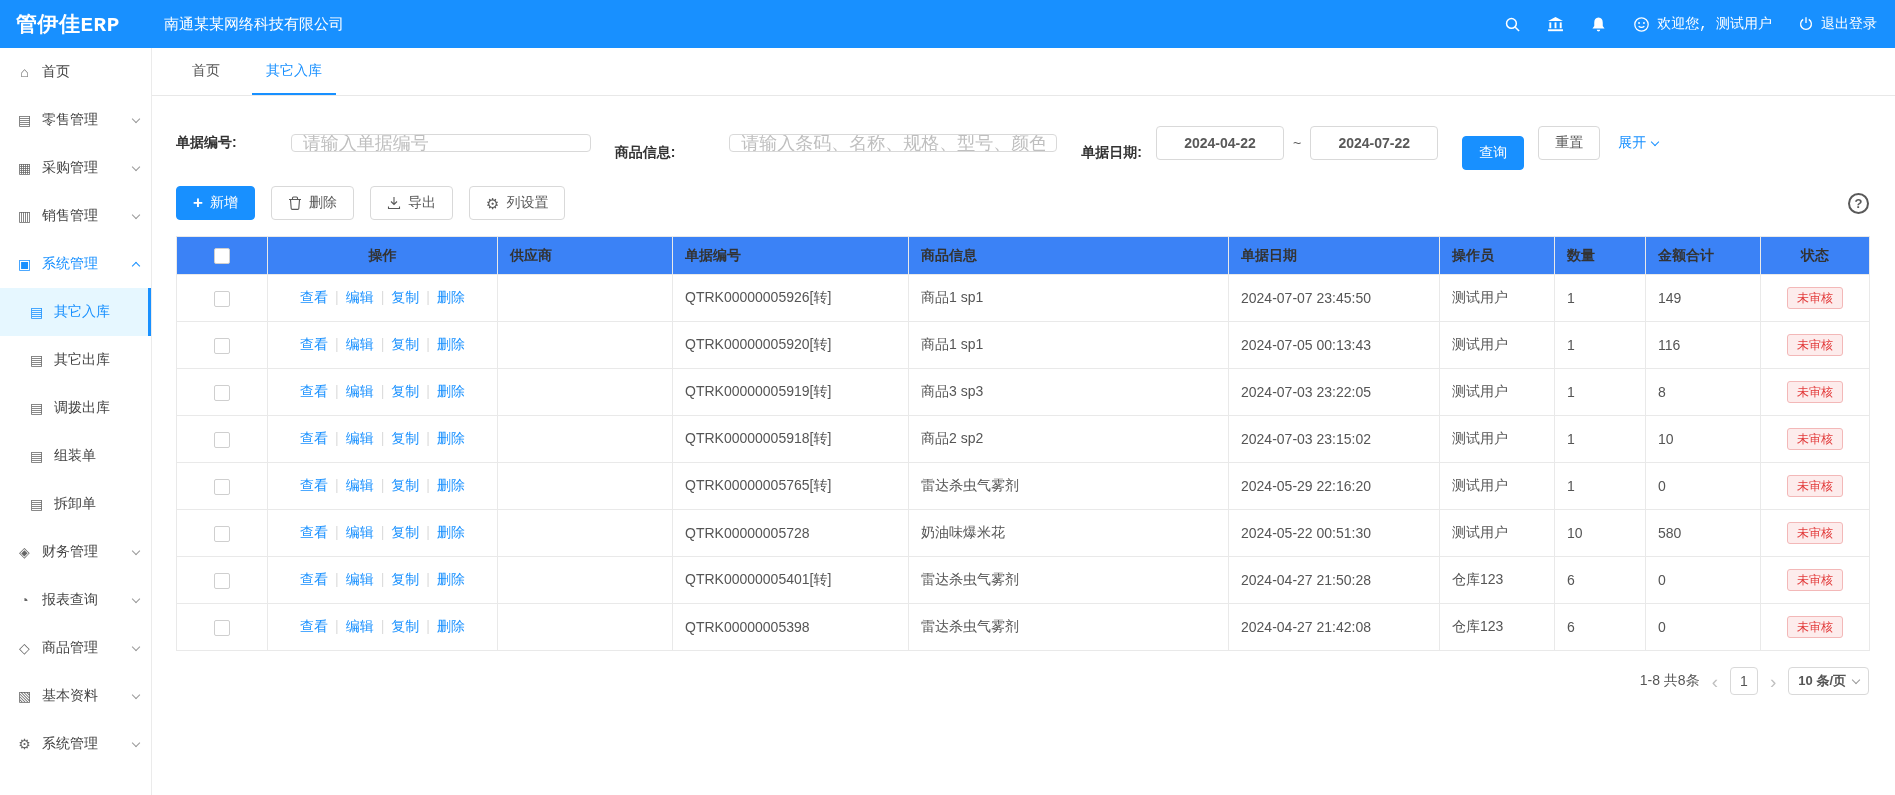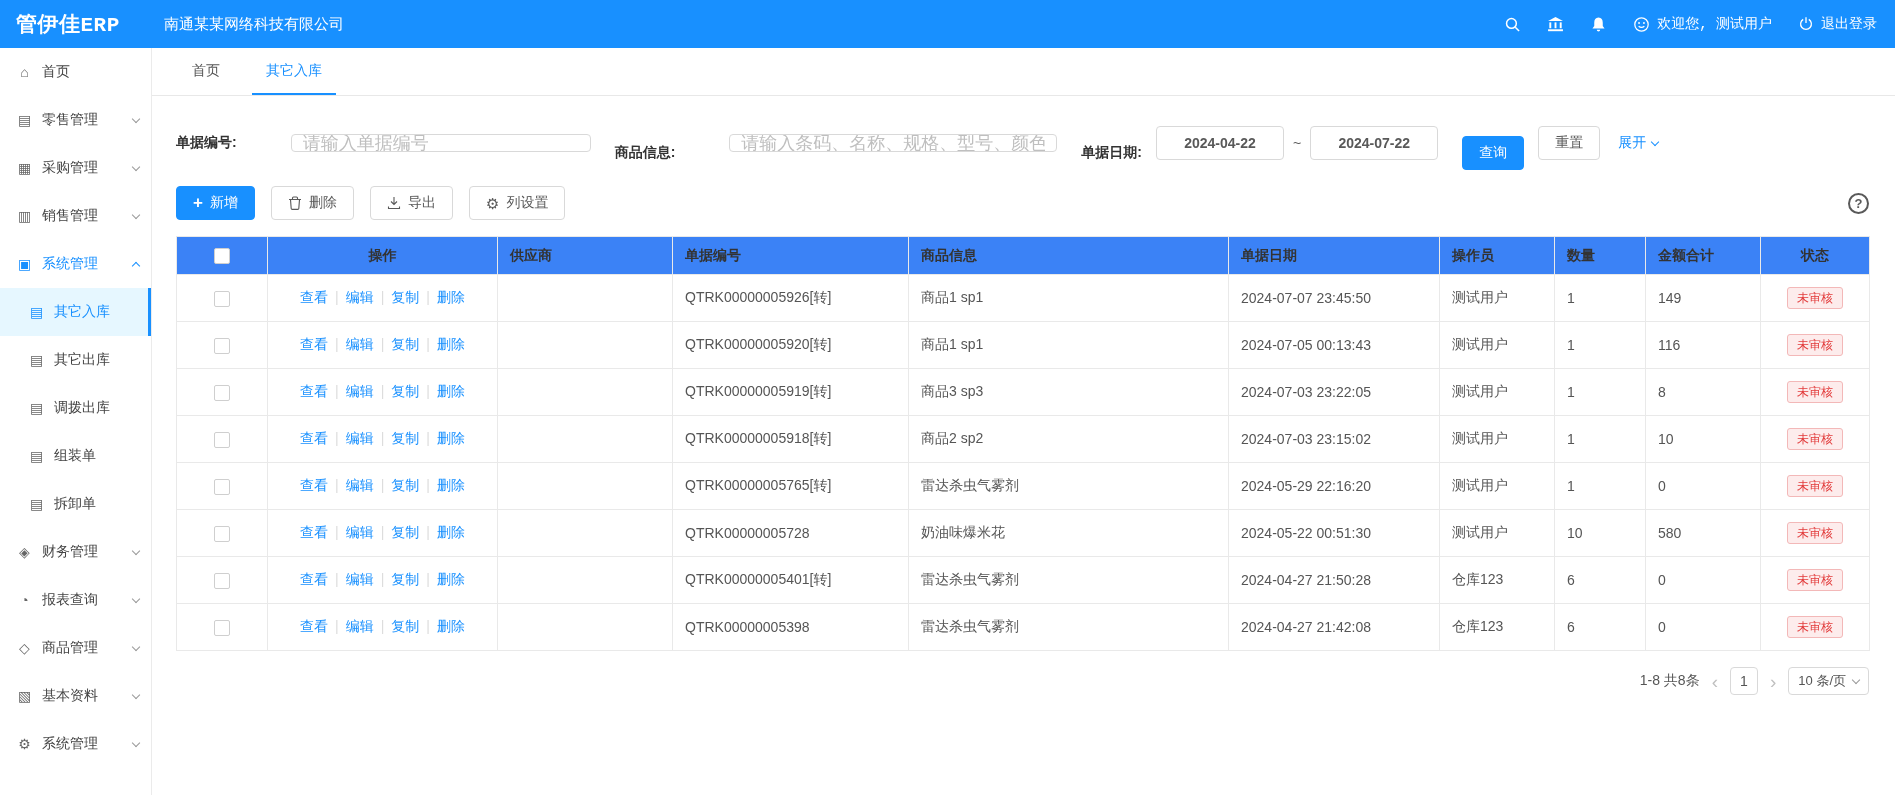--- a/index.html
+++ b/index.html
@@ -68,21 +68,21 @@
   .grid .c { text-align:center; padding:0 4px; }
   .checkbox { display:inline-block; width:16px; height:16px; border:1px solid #cfcfcf; border-radius:2px; background:#fff; vertical-align:middle; cursor:pointer; }
   .alink { color:#1890ff; cursor:pointer; text-decoration:none; }
   .sep { color:#ddd; margin:0 7px; }
   .tag { display:inline-block; padding:3px 9px; font-size:12px; color:#e23b3b; background:#fdecec; border:1px solid #f3b8b8; border-radius:3px; line-height:1.2; }
 
   
   .pagination { margin-top:16px; width:1693px; display:flex; justify-content:flex-end; align-items:center; gap:10px; font-size:14px; color:#555; flex:none; }
   .pg-arrow { color:#c0c0c0; font-size:19px; line-height:1; padding:0 2px; cursor:pointer; }
   .pg-page { min-width:28px; height:28px; border:1px solid #d9d9d9; border-radius:4px; background:#fff; display:flex; align-items:center; justify-content:center; cursor:pointer; }
-  .pg-size { height:28px; border:1px solid #d9d9d9; border-radius:4px; padding:0 9px; display:flex; align-items:center; gap:7px; font-size:13px; cursor:pointer; }
+  .pg-size { height:28px; border:1px solid #d9d9d9; border-radius:4px; padding:0 9px; display:flex; align-items:center; gap:7px; font-size:13px; cursor:pointer;font-weight:bold; }
   .pg-size .chev { color:#999; }
 </style>
 </head>
 <body>
 
 <header class="header">
   <div class="logo">管伊佳ERP</div>
   <div class="company">南通某某网络科技有限公司</div>
   <div class="header-right">
     <span class="hicon">

